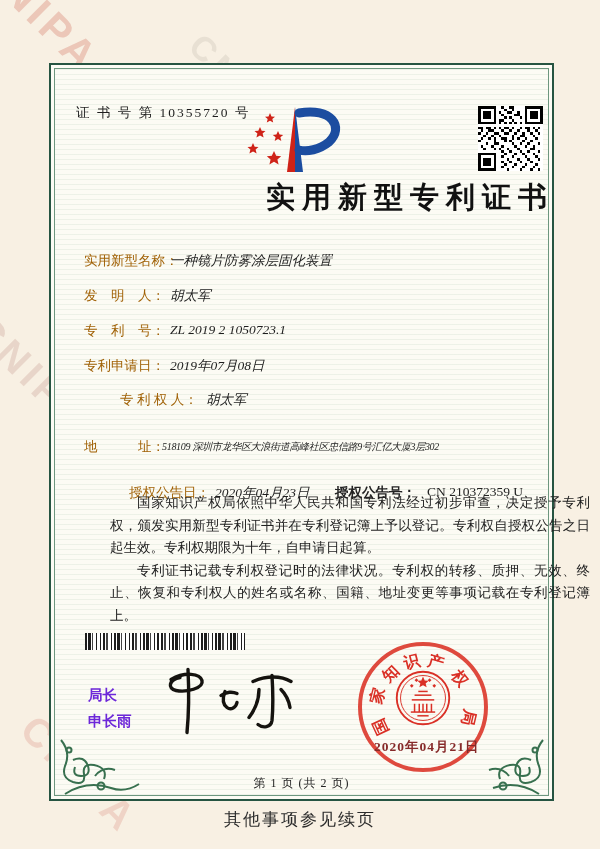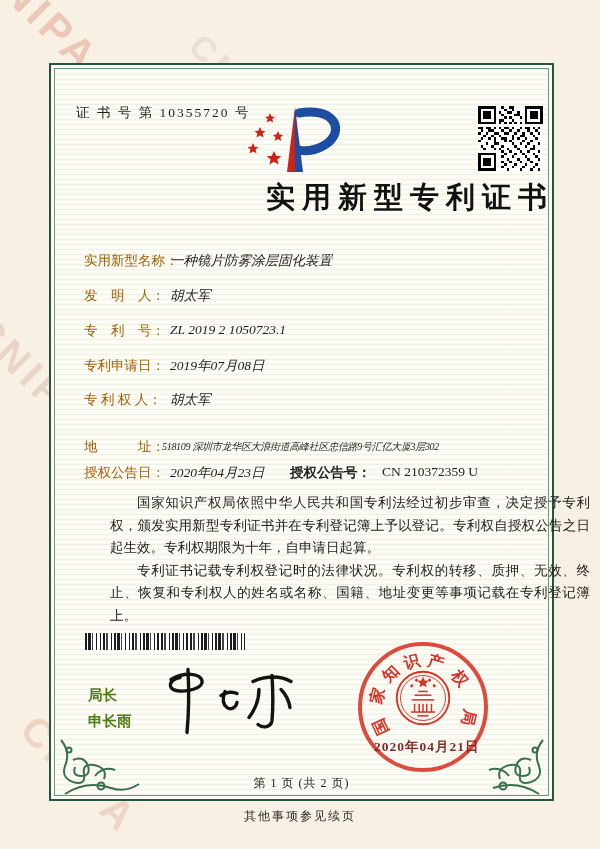--- a/index.html
+++ b/index.html
@@ -59,23 +59,23 @@
     position:absolute; left:49px; top:178px; width:505px;
     text-align:right; font-size:29px; font-weight:bold;
     letter-spacing:7px; color:#111;
   }
 
   
   .frow { position:absolute; left:84px; width:460px; height:20px; font-size:13.5px; }
   .frow .lbl { position:absolute; left:0; font-weight:400; color:#a16207; white-space:pre; }
   .frow .val { position:absolute; left:86px; color:#1d1d1d; white-space:nowrap;font-style:italic; }
   .r0 { top:252px; } .r1 { top:287px; } .r2 { top:322px; }
-  .r3 { top:357px; } .r4 { top:391px; } .r5 { top:438px; }
+  .r3 { top:357px; } .r4 { top:391px;margin-left:36px; } .r5 { top:438px; }
   .r5 .val { font-size:10px; letter-spacing:-0.3px; left:78px; top:2px; }
-  .rgrant { top:464px; }
+  .rgrant { top:484px;margin-left:45px; }
   .rgrant .lbl2 { position:absolute; left:206px; font-weight:600; white-space:pre; }
   .rgrant .val2 { position:absolute; left:298px; white-space:nowrap; }
 
   
   .body-text {
     position:absolute; left:62px; top:492px; width:480px;
     font-size:13.5px; line-height:22.5px; text-align:justify; color:#222;margin-left:48px;
   }
   .body-text p { text-indent:2em; }
 
@@ -86,21 +86,21 @@
       #1d1d1d 0 1.5px, #fff 1.5px 3px,
       #1d1d1d 3px 5.5px, #fff 5.5px 6.5px,
       #444 6.5px 8px, #fff 8px 11px,
       #1d1d1d 11px 12px, #fff 12px 14.5px);
   }
 
   
   .bureau {
     position:absolute; left:88px; top:682px;
     font-family:"Liberation Sans", sans-serif;
-    font-size:14.5px; font-weight:600; color:#4d7c0f; line-height:26px;
+    font-size:14.5px; font-weight:600; color:#6d28d9; line-height:26px;
   }
   .signature { position:absolute; left:155px; top:664px; width:150px; height:78px; }
 
   
   .seal {
     position:absolute; left:358px; top:642px; width:130px; height:130px;
     border:4.5px solid rgba(216,36,24,0.88); border-radius:50%;
     z-index:4; opacity:0.94;
   }
   .seal .ring-char {
@@ -127,21 +127,21 @@
   .fl-left  { left:55px;  top:706px; }
   .fl-right { left:457px; top:706px; transform:scaleX(-1); }
 
   
   .page-info {
     position:absolute; left:49px; top:775px; width:505px;
     text-align:center; font-size:12px; color:#222; letter-spacing:1px;
   }
   .footer-note {
     position:absolute; left:0; top:808px; width:600px;
-    text-align:center; font-size:12px; color:#2b2b2b; letter-spacing:2px;
+    text-align:center; font-size:17px; color:#2b2b2b; letter-spacing:2px;
   }
 </style>
 </head>
 <body>
 
 <div class="page">
 
   <div class="wm wm1">CNIPA</div>
   <div class="wm wm2">CNIPA</div>
   <div class="wm wm3">CNIPA</div>

